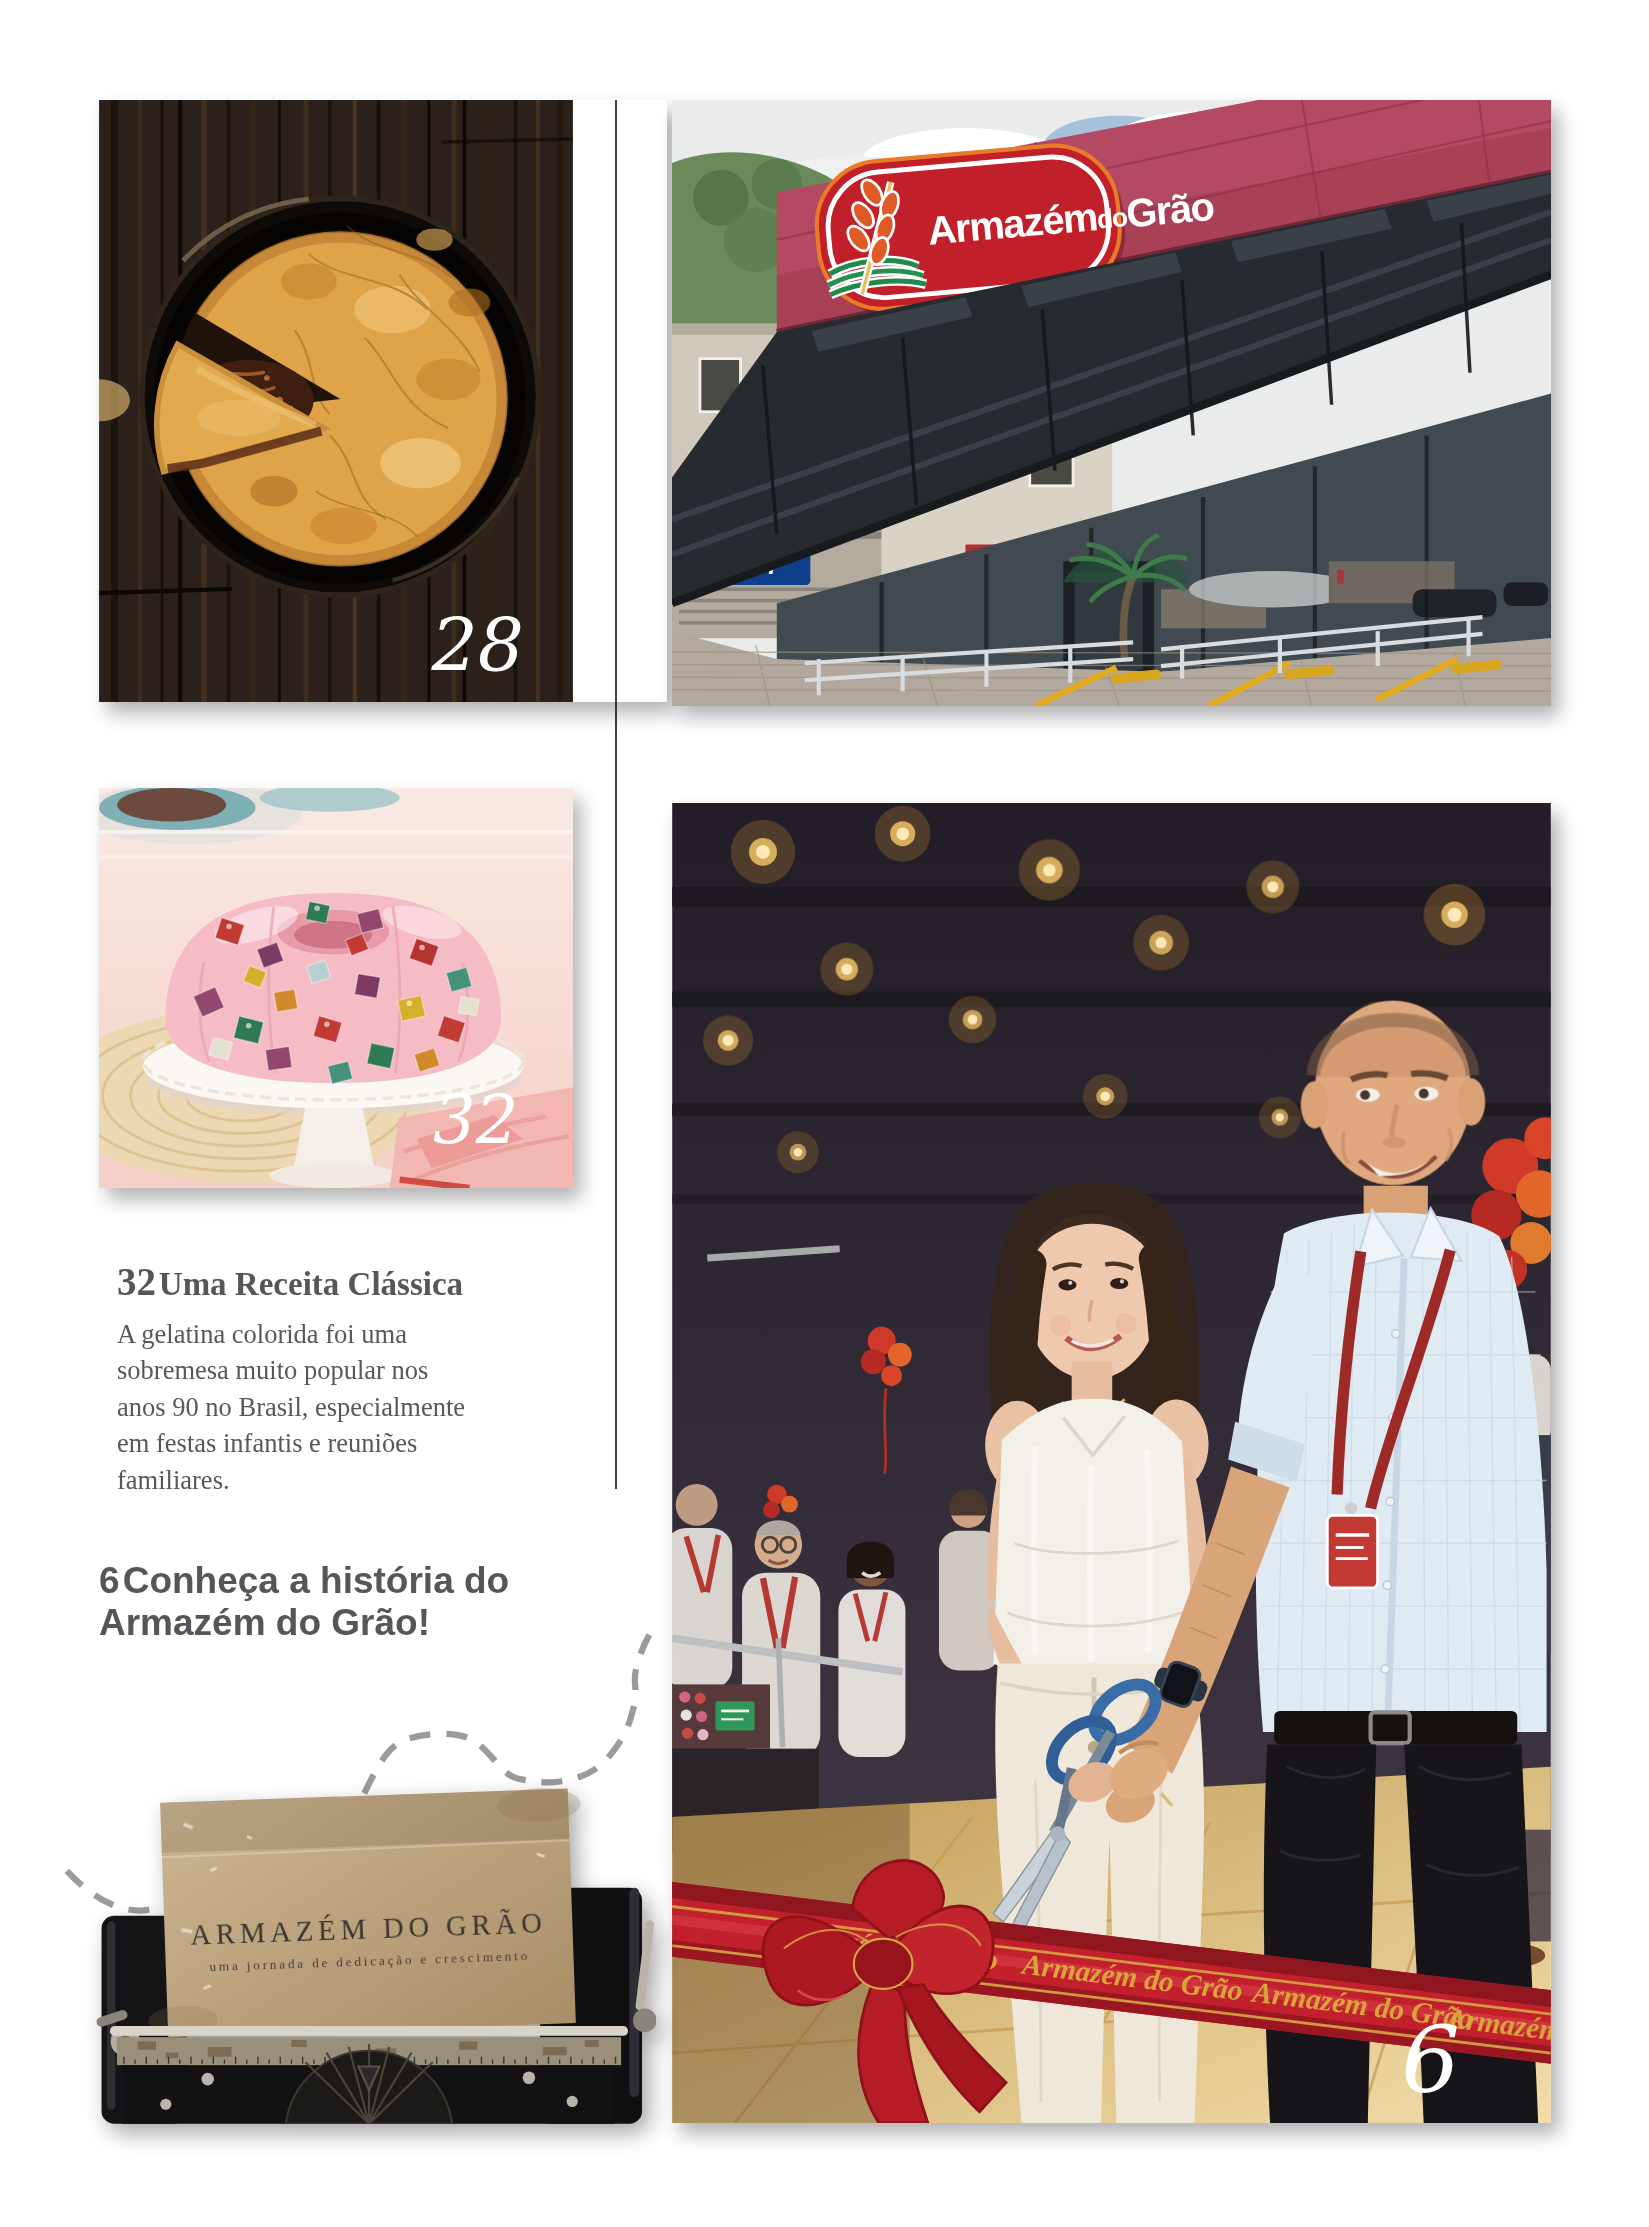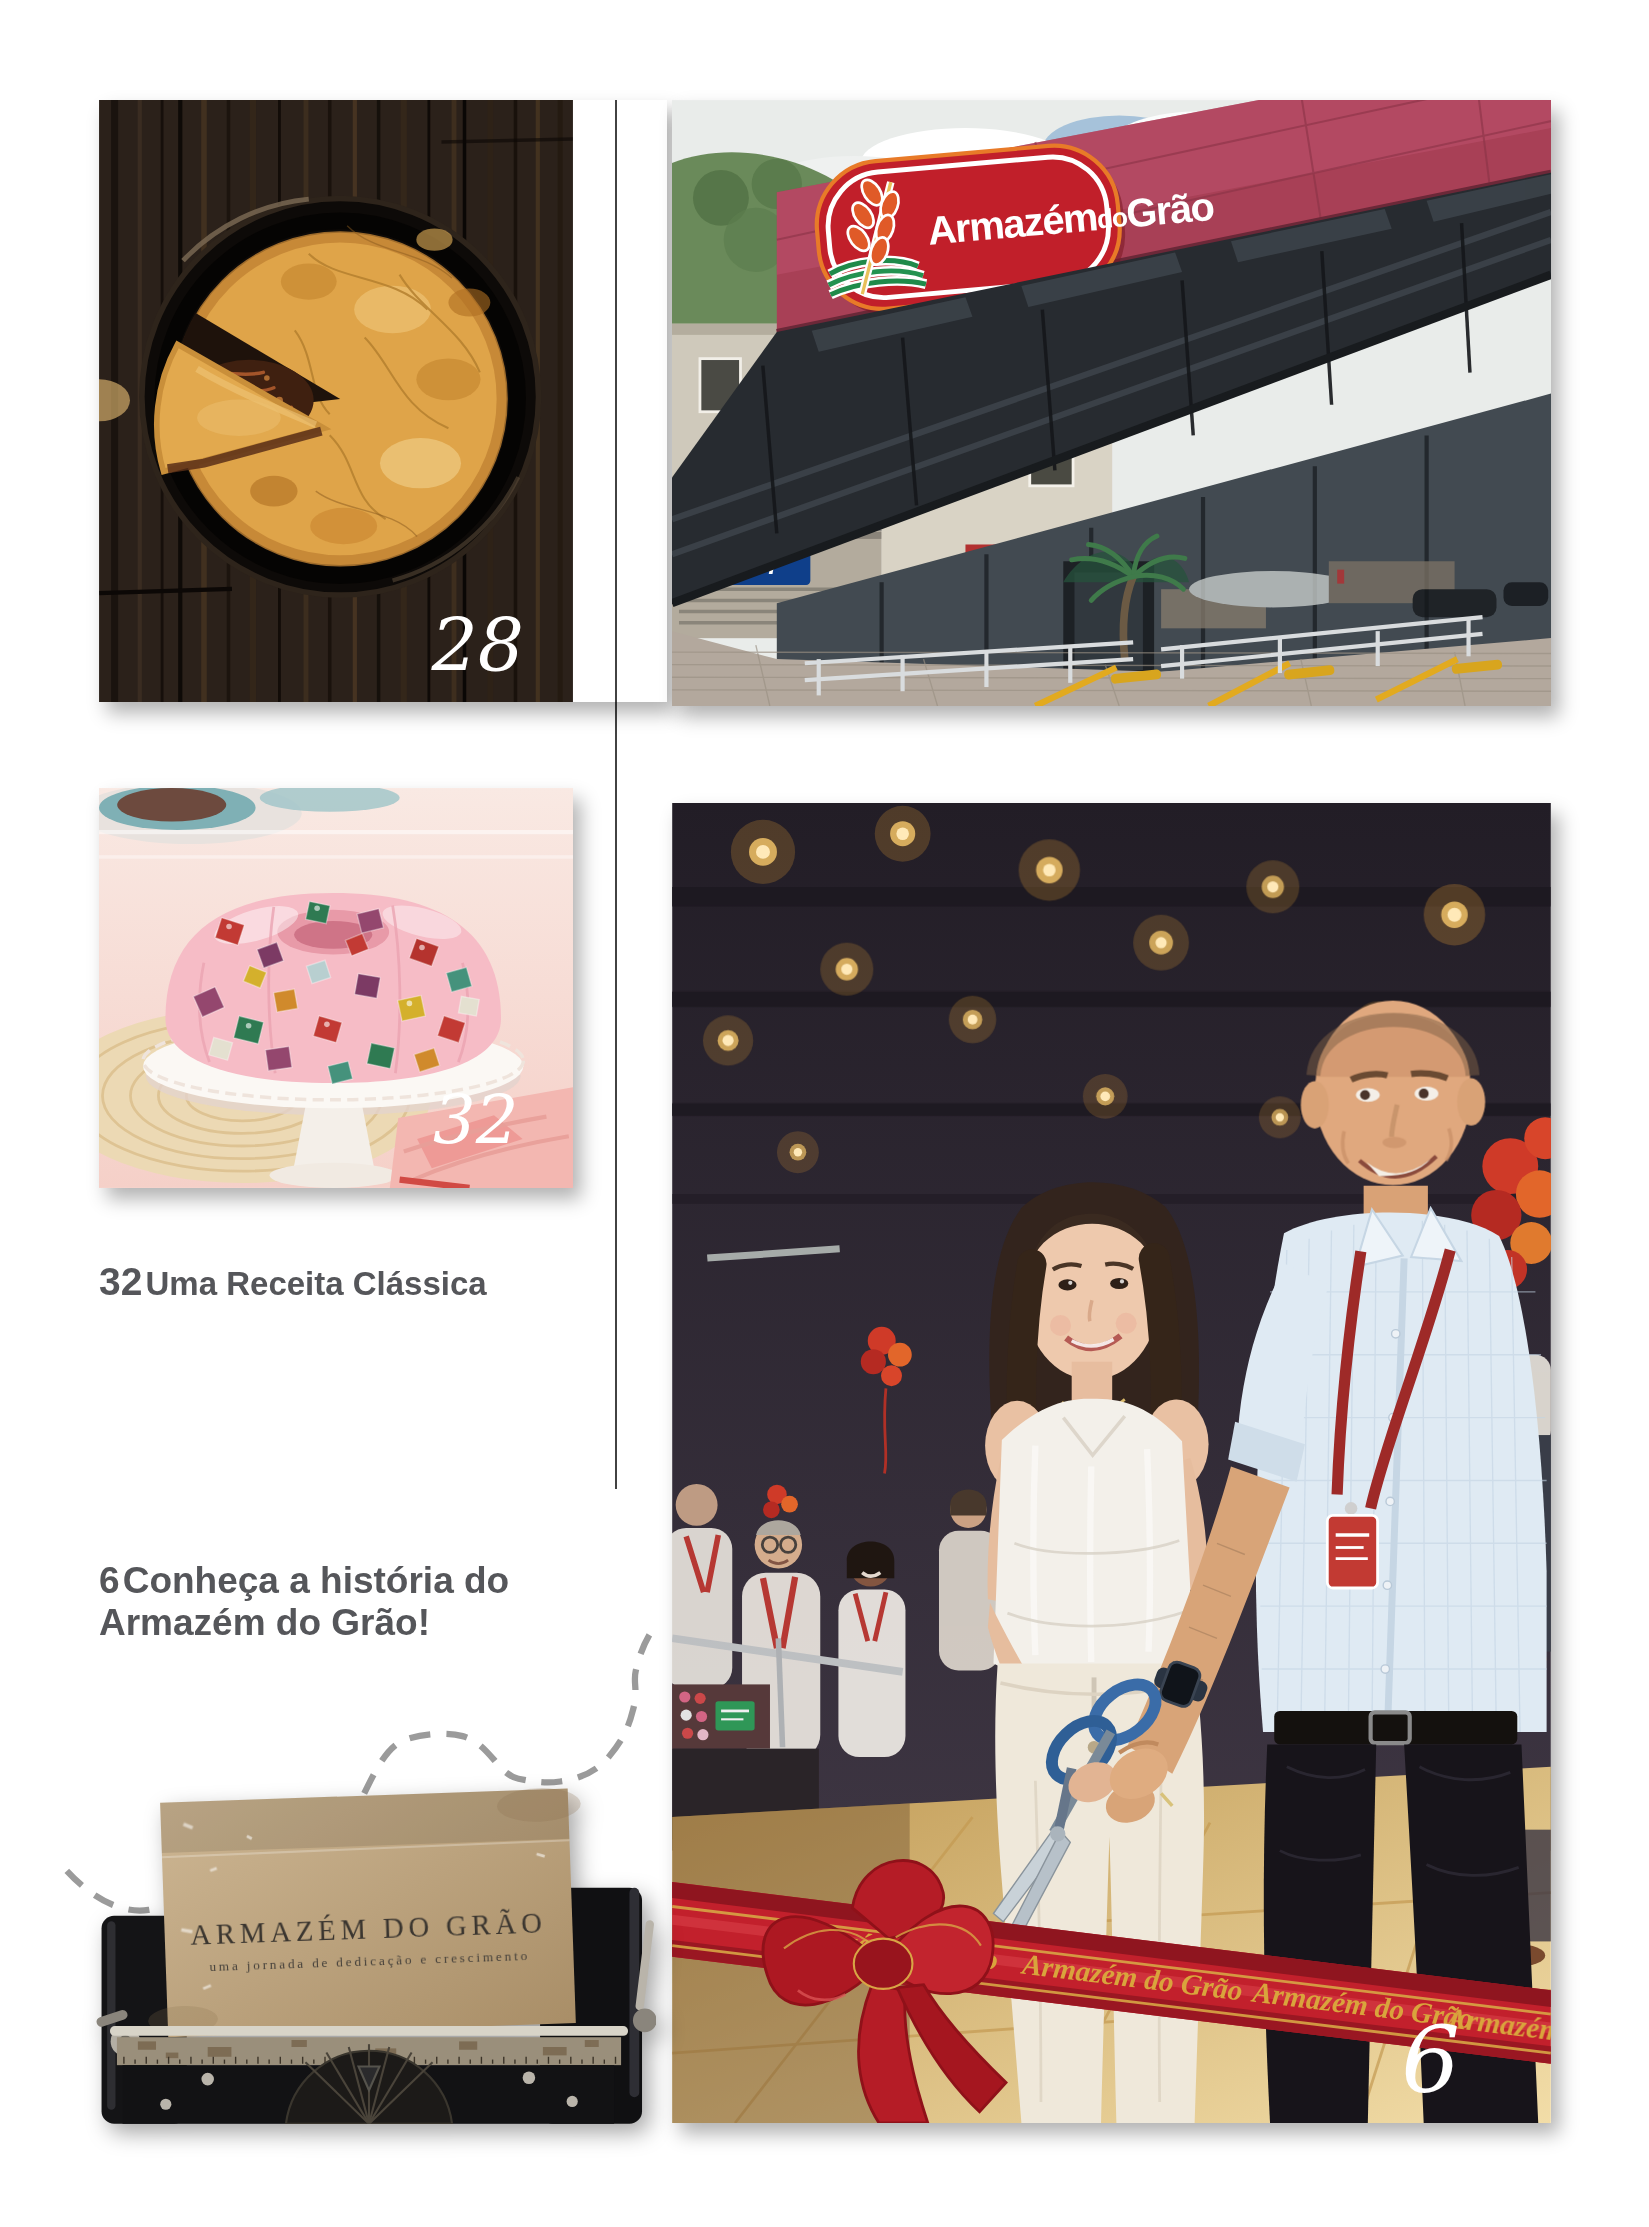--- a/index.html
+++ b/index.html
@@ -753,22 +753,27 @@
         <path d="M320,1624 C370,1596 420,1600 442,1636" stroke="#d8a545" stroke-width="3" fill="none" opacity=".8"></path>
         <path d="M286,1692 C252,1780 268,1846 296,1890 L366,1890 C336,1800 330,1744 334,1700 Z" fill="#b51c26" stroke="#8f1119" stroke-width="4"></path>
         <path d="M322,1696 C362,1788 406,1842 440,1874 L478,1832 C428,1784 384,1734 360,1692 Z" fill="#a5161f" stroke="#8f1119" stroke-width="4"></path>
         <ellipse cx="302" cy="1662" rx="42" ry="36" fill="#98141d" stroke="#d8a545" stroke-width="3"></ellipse>
         <path d="M180,1700 C200,1716 226,1718 248,1706" stroke="#e05a5a" stroke-width="4" fill="none" opacity=".7"></path>
       </g>
       <text x="1128" y="1846" text-anchor="end" font-family="DejaVu Serif, serif" font-style="italic" font-size="132" fill="#ffffff">6</text>
     </svg>
   </div>
 
-  <div class="entry entry32" style="left:99px;top:1261px;width:475px;">
+  <div class="entry entry32" style="left:117px;top:1261px;width:475px;font-family:Liberation Serif, serif;">
     <div class="head"><span class="num">32</span> <span class="ttl">Uma Receita Clássica</span></div>
+    <p>A gelatina colorida foi uma
+sobremesa muito popular nos
+anos 90 no Brasil, especialmente
+em festas infantis e reuniões
+familiares.</p>
   </div>
 
   <div class="entry entry6" style="left:99px;top:1560px;width:531px;">
     <div class="head"><span class="num">6</span> <span class="ttl pre">Conheça a história do
 Armazém do Grão!</span></div>
   </div>
 
   <svg class="abs" style="left:28px;top:1607px;" width="643" height="349" viewBox="0 0 920 500">
     <path d="M55,378 C90,416 132,440 172,434 C225,426 258,452 298,448 C356,442 392,402 436,346 C480,290 496,206 540,190 C566,181 600,179 622,185 C662,196 672,240 702,246 C728,251 742,253 762,250 C792,246 816,234 832,214 C852,190 860,172 866,148 C874,120 866,108 870,92 C875,70 882,52 892,36" fill="none" stroke="#9b9b9b" stroke-width="9" stroke-dasharray="30 23"></path>
   </svg>

